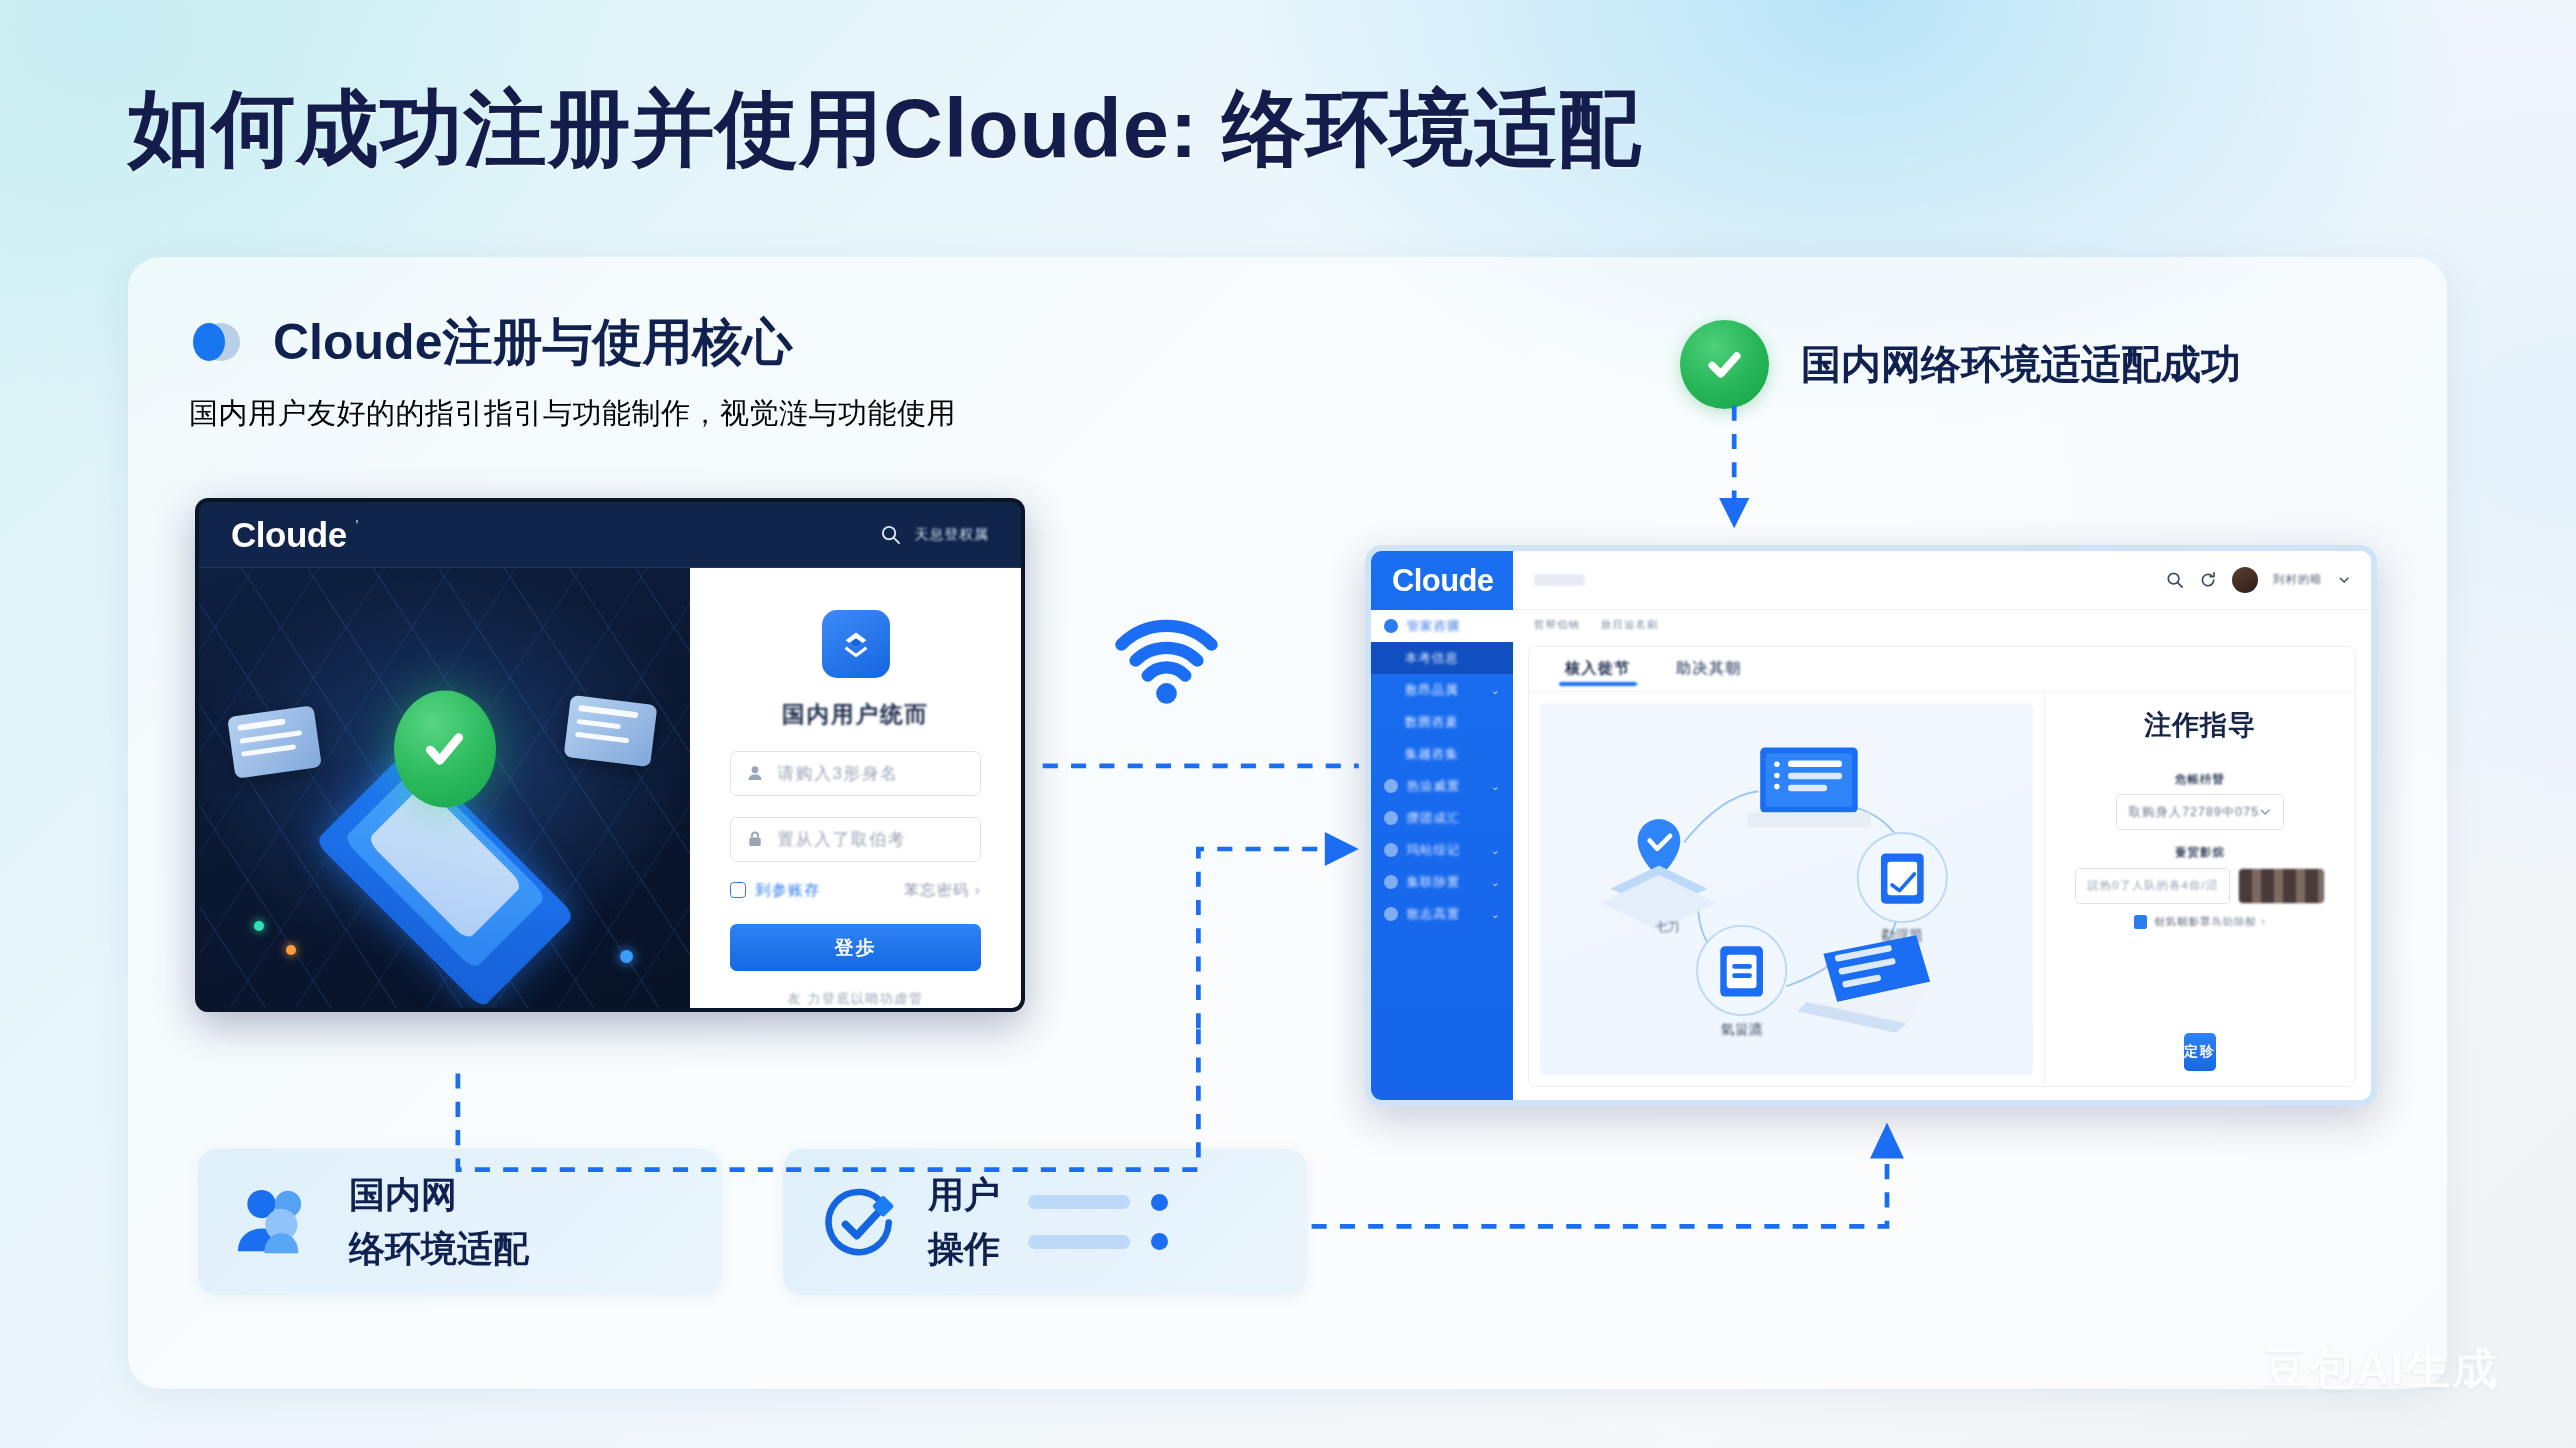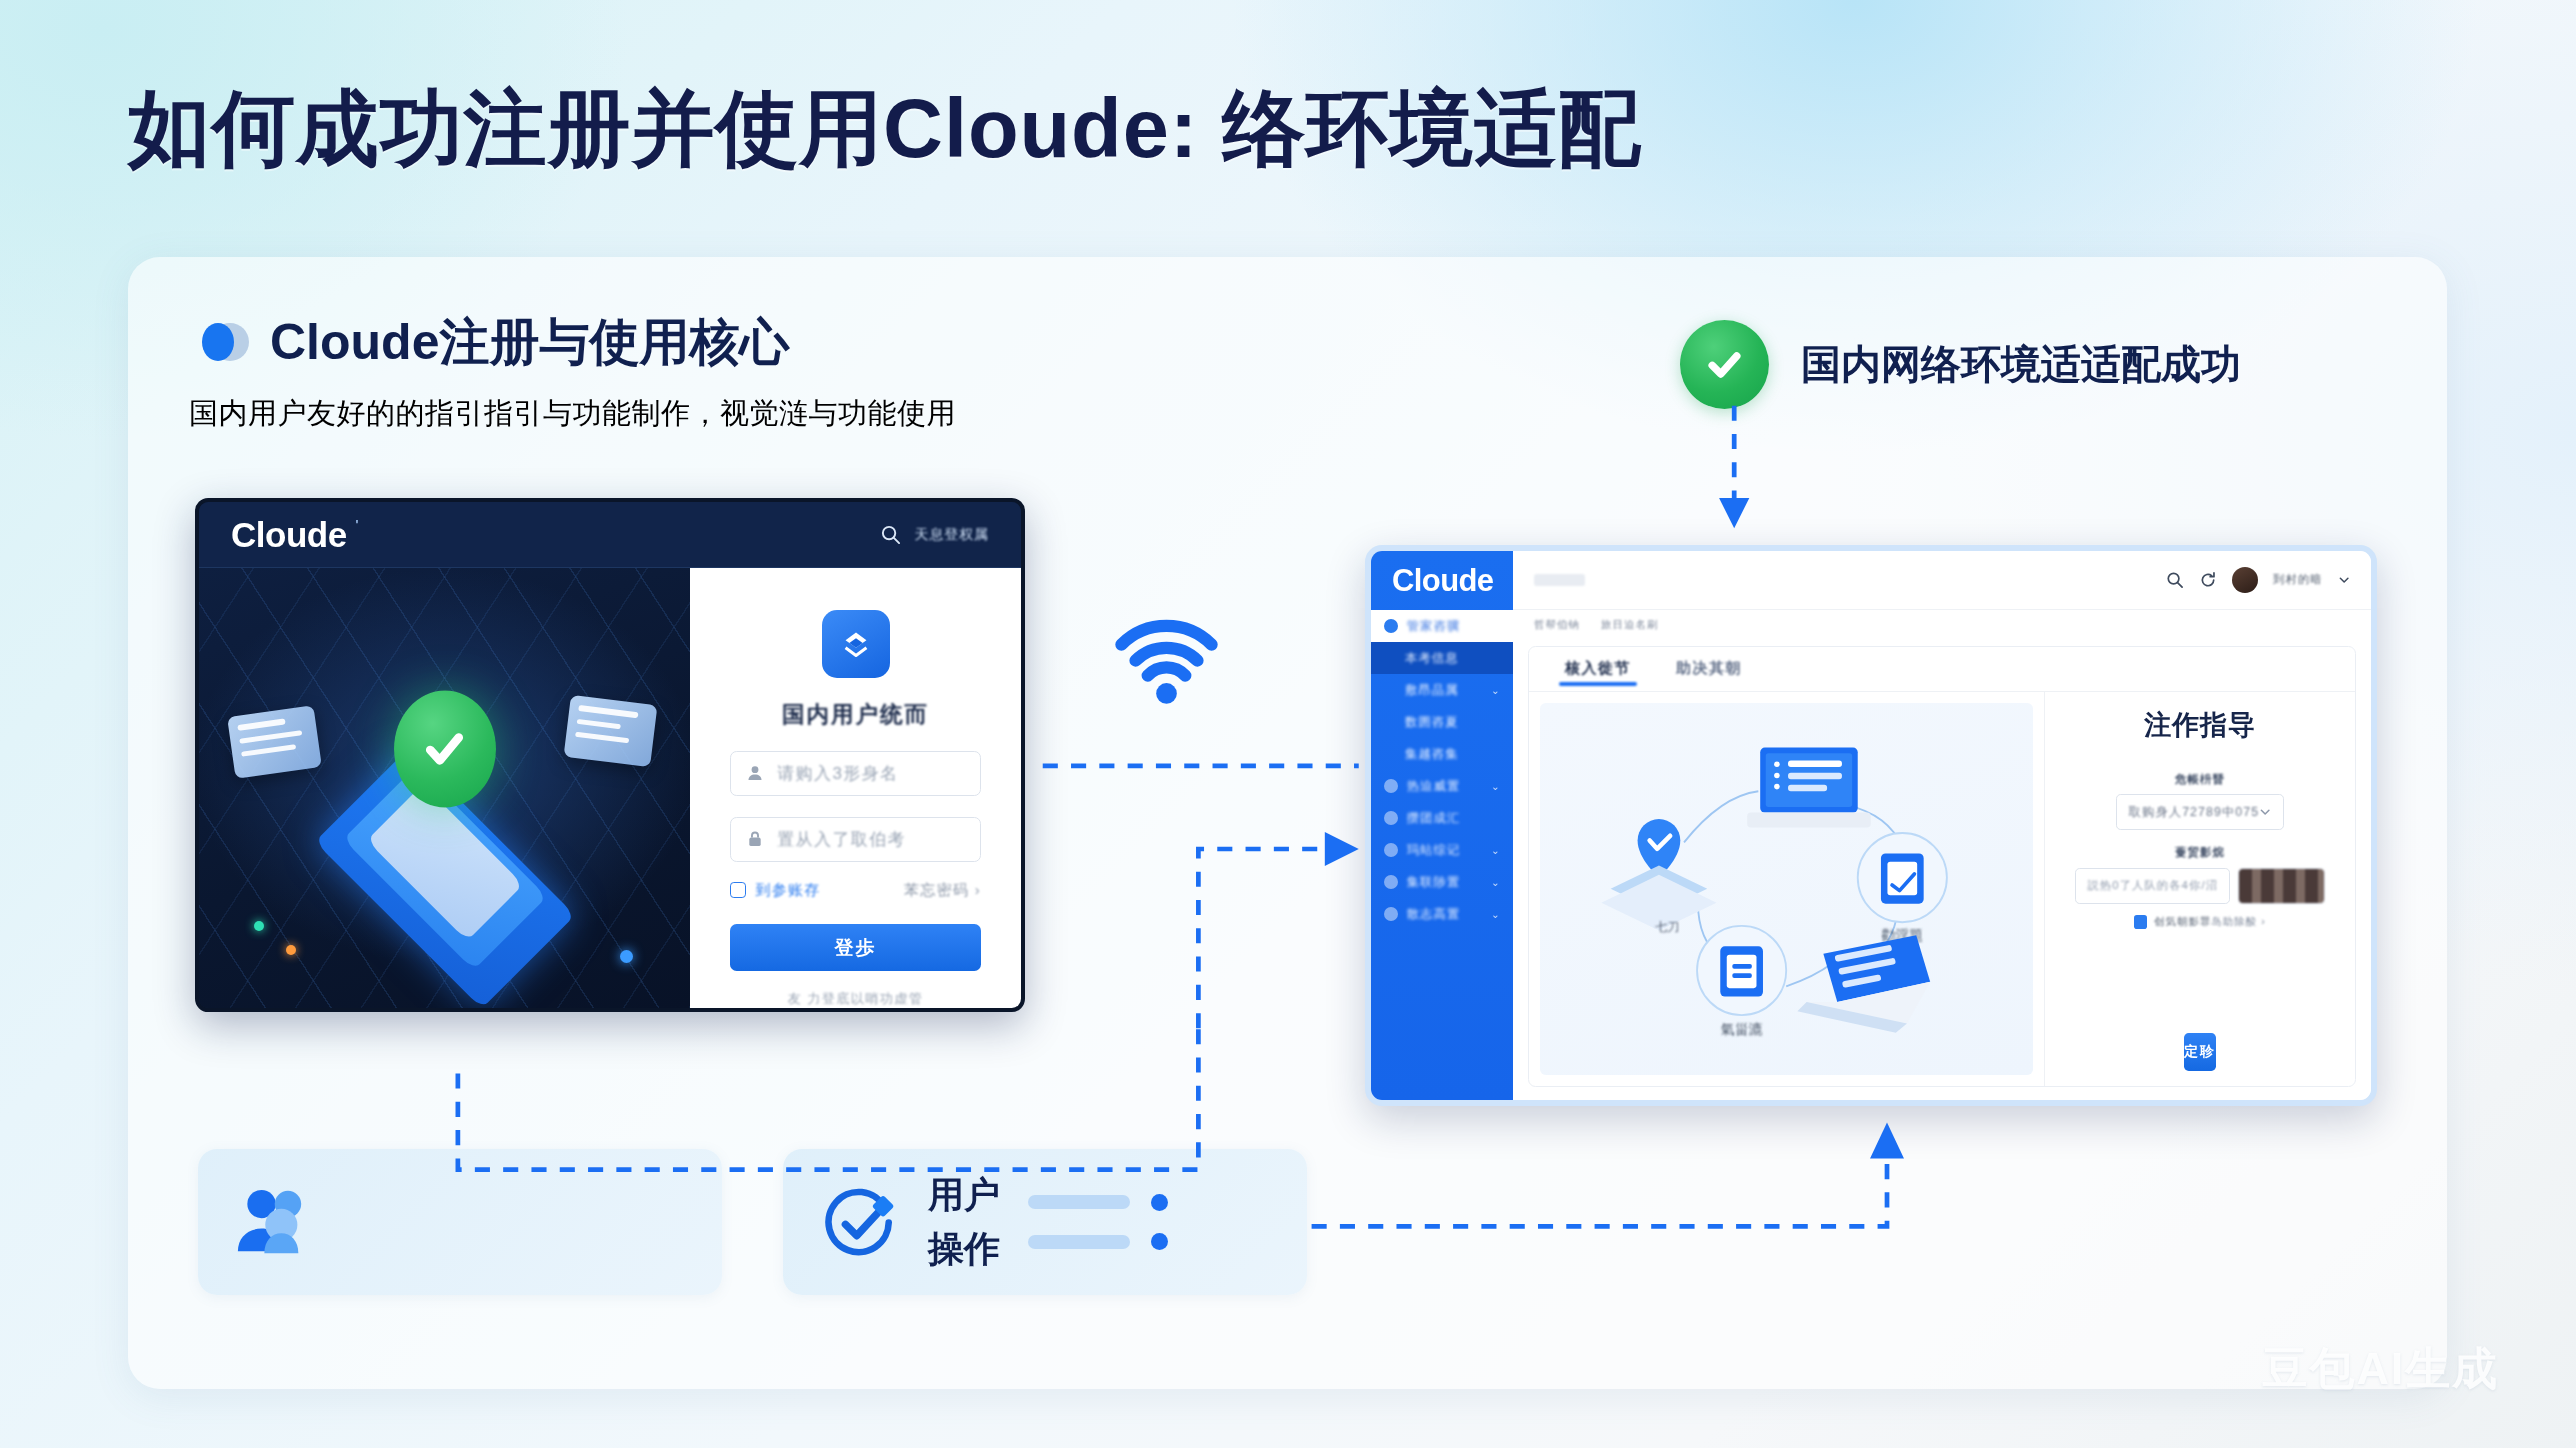--- a/index.html
+++ b/index.html
@@ -25,21 +25,21 @@
   
   .main-card {
     position: absolute; left: 128px; top: 257px;
     width: 2319px; height: 1132px;
     background: rgba(255,255,255,.58);
     border-radius: 32px;
     box-shadow: 0 7.5px 38px rgba(80,120,160,.10);
   }
 
   
-  .sec-head { position: absolute; left: 202px; top: 309px; display: flex; align-items: center; gap: 21px; text-align: center; }
+  .sec-head { position: absolute; left: 193px; top: 309px; display: flex; align-items: center; gap: 33px; text-align: center; }
   .sec-dot { position: relative; width: 47px; height: 42px; }
   .sec-dot .d1 { position: absolute; left: 9.4px; top: 1.9px; width: 38px; height: 38px; border-radius: 50%; background: #b9cfe6; }
   .sec-dot .d2 { position: absolute; left: 0px; top: 1.9px; width: 32px; height: 38px; border-radius: 50%; background: #1875f0; }
   .sec-title { font-size: 50px; font-weight: 700; color: #10204f; white-space: nowrap; }
   .sec-sub {
     position: absolute; left: 189px; top: 394px;
     font-size: 29px; color: #000000; white-space: nowrap; letter-spacing: 0.5px;
   }
 
   
@@ -497,20 +497,24 @@
 </div>
 
 <div class="bcard bcard1">
   <svg width="85" height="74" viewBox="0 0 90 78">
     <circle cx="27" cy="20" r="15" fill="#1a6ef0"></circle>
     <circle cx="55" cy="20" r="14" fill="#55a2f5"></circle>
     <path d="M2 70c0-15 11-24 25-24s25 9 25 24z" fill="#1a6ef0"></path>
     <circle cx="48" cy="42" r="17" fill="#8fc3f9"></circle>
     <path d="M30 72c0-13 8-21 18-21s18 8 18 21z" fill="#5aa6f6"></path>
   </svg>
+  <div class="bcard-txt txt-col">
+    <span>国内网</span>
+    <span>络环境适配</span>
+  </div>
 </div>
 
 <div class="bcard bcard2">
   <svg width="79" height="79" viewBox="0 0 84 84">
     <path d="M68 26a32 32 0 10 4 16" stroke="#1565e0" stroke-width="7" fill="none" stroke-linecap="round"></path>
     <path d="M26 44 L38 56 L62 30" stroke="#1565e0" stroke-width="8" fill="none" stroke-linecap="round" stroke-linejoin="round"></path>
     <rect x="58" y="16" width="17" height="17" rx="3" fill="#1b7df5" transform="rotate(45 66 24)"></rect>
   </svg>
   <div class="bcard-txt txt-col">
     <span>用户</span>

